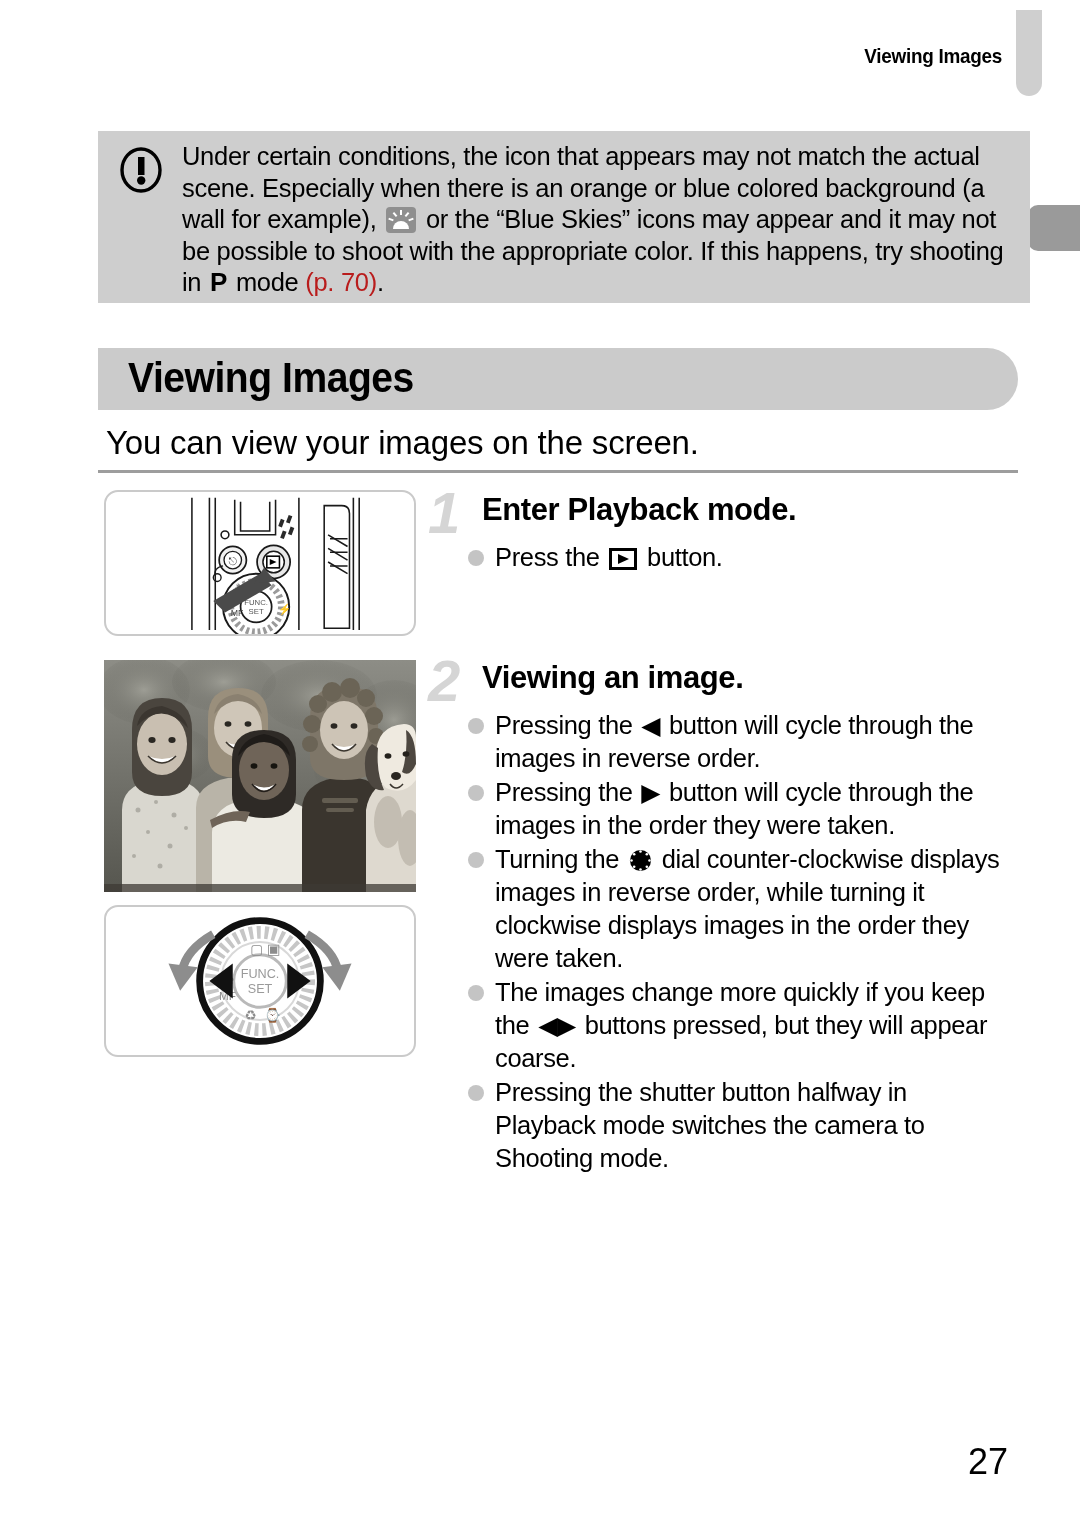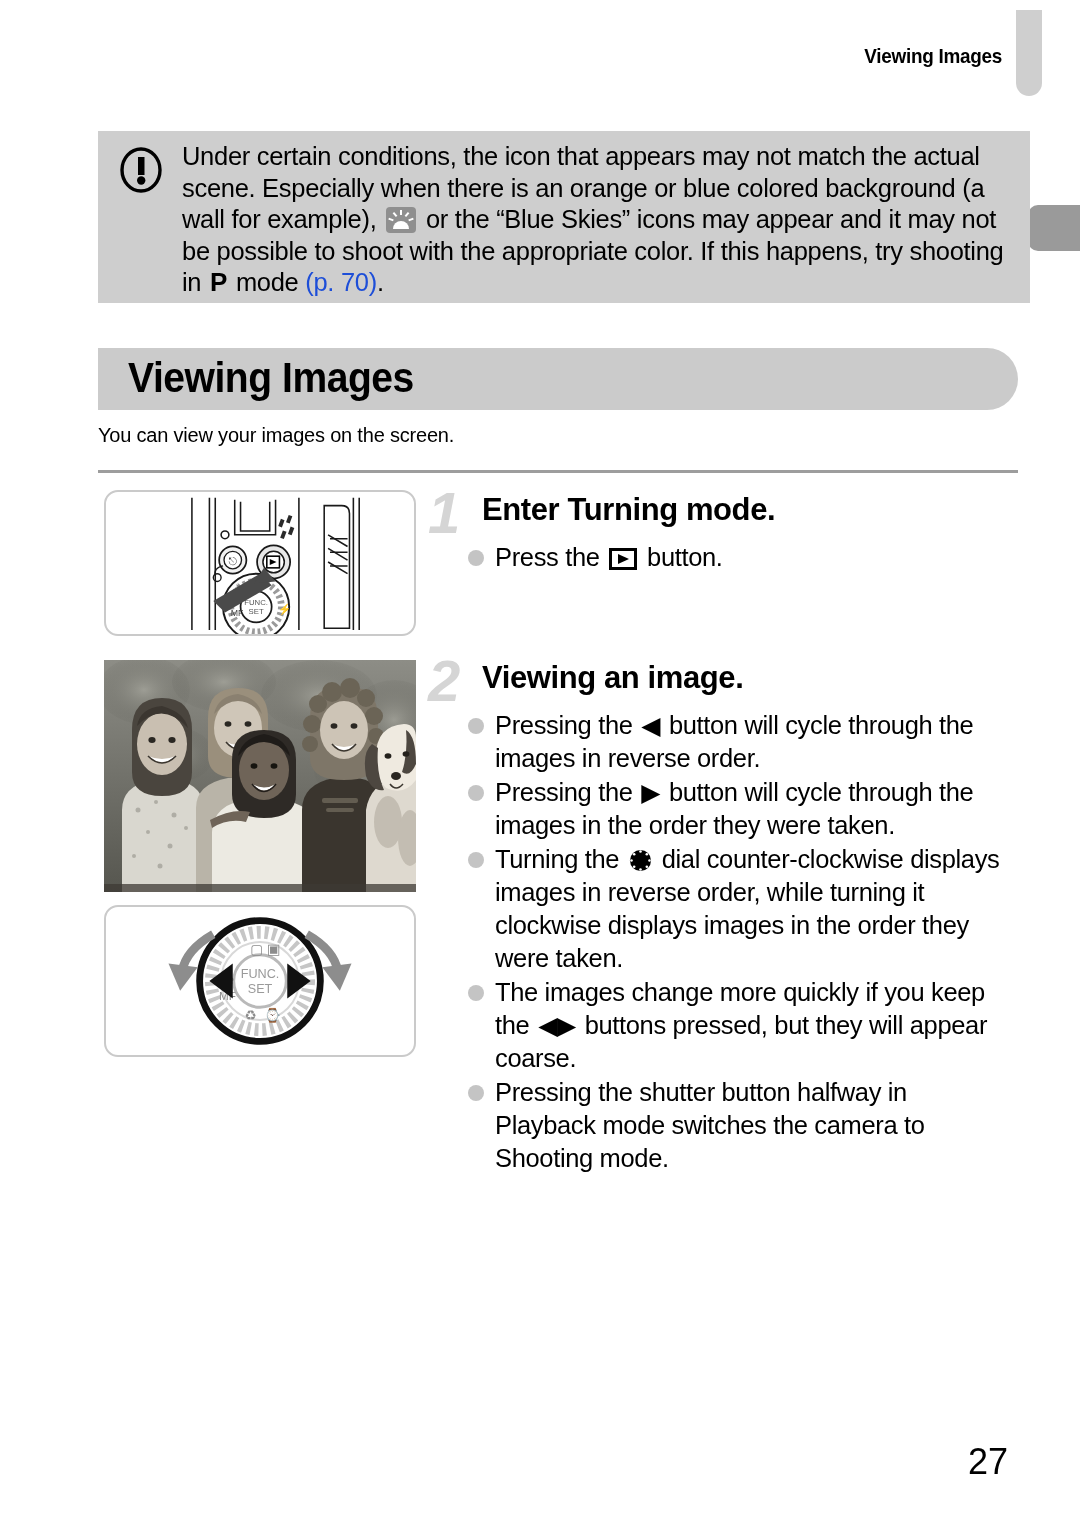--- a/index.html
+++ b/index.html
@@ -66,21 +66,21 @@
   }
   .caution-body {
     position: absolute;
     left: 84px;
     top: 10px;
     right: 16px;
     font-size: 25.5px;
     line-height: 31.5px;
     letter-spacing: -0.3px;
   }
-  .linkblue { color: #1d4ed8; }
+  .linkblue { color: #b91c1c; }
 
   
   .pmode {
     font-weight: bold;
     font-size: 26px;
     font-family: "Liberation Sans", sans-serif;
     padding: 0 2px;
   }
   
   .sky-icon {
@@ -132,23 +132,23 @@
     top: 6px;
     font-size: 42px;
     font-weight: bold;
     letter-spacing: -0.5px;
     transform: scaleX(0.93);
     transform-origin: left center;
     white-space: nowrap;
   }
   .intro {
     position: absolute;
-    left: 98px;
+    left: 106px;
     top: 424px;
-    font-size: 20px;
+    font-size: 33px;
     letter-spacing: -0.2px;
   }
   .rule {
     position: absolute;
     left: 98px;
     top: 470px;
     width: 920px;
     height: 3px;
     background: #9d9d9d;
   }
@@ -460,21 +460,21 @@
     <polygon points="62,58 92,62 74,86" fill="#8d8d8d"></polygon>
     <g fill="none" stroke="#8d8d8d" stroke-width="9" stroke-linecap="butt">
       <path d="M204 28 Q232 44 236 66"></path>
     </g>
     <polygon points="250,58 220,62 238,86" fill="#8d8d8d"></polygon>
   </svg>
 </div>
 
 <div class="step" id="step-1" style="top:492px;">
   <div class="step-num">1</div>
-  <h2 class="step-title">Enter Turning mode.</h2>
+  <h2 class="step-title">Enter Playback mode.</h2>
   <ul class="bullets">
     <li>
       <span class="bdot"></span><span>Press the </span><span class="playbtn"></span><span> button.</span>
     </li>
   </ul>
 </div>
 
 <div class="step" id="step-2" style="top:660px;">
   <div class="step-num">2</div>
   <h2 class="step-title">Viewing an image.</h2>

